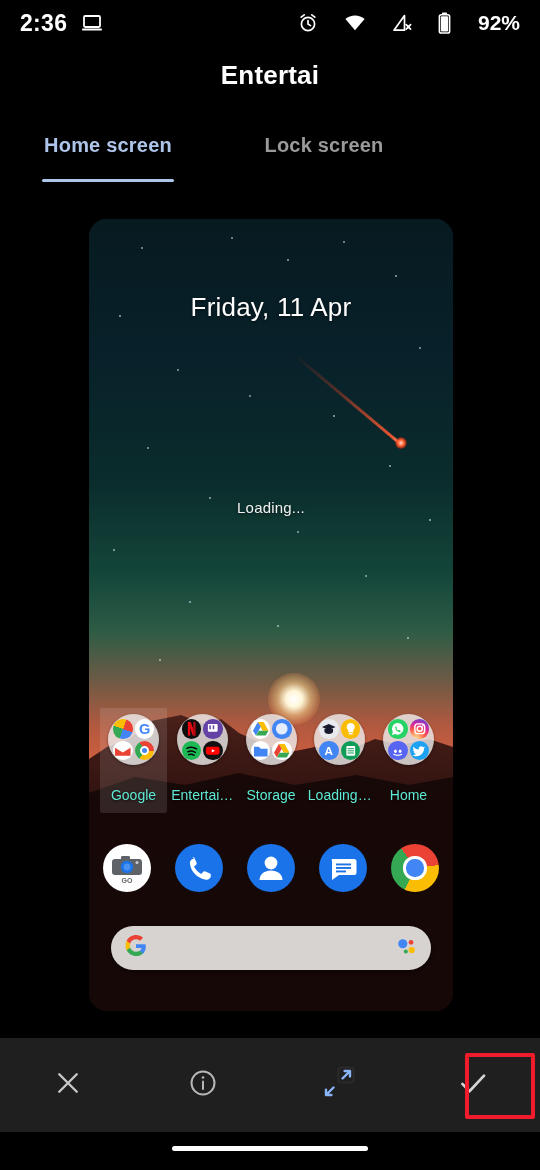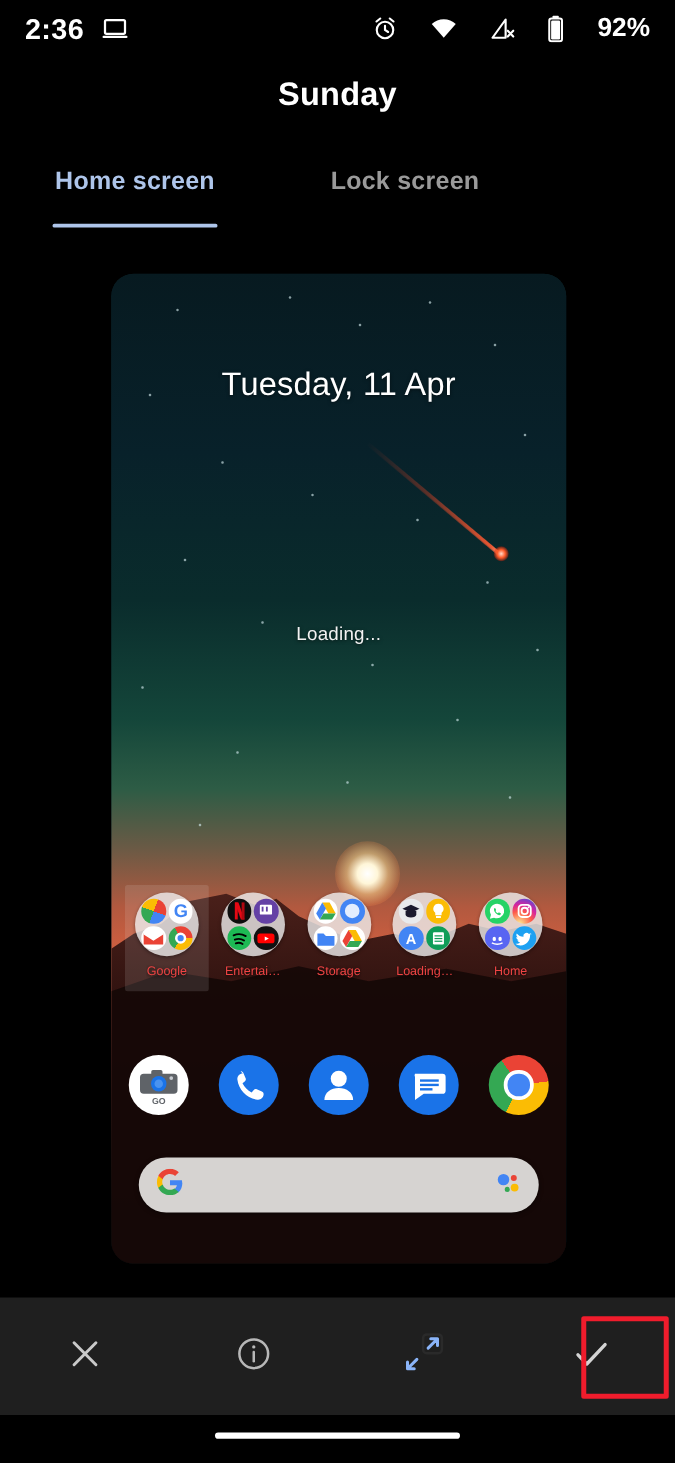--- a/index.html
+++ b/index.html
@@ -121,21 +121,21 @@
   .folder{ width:67px; display:flex; flex-direction:column; align-items:center; }
   .folder.selected{ background:rgba(230,230,230,.13); padding:6px 0 10px; margin:-6px 0 -10px; border-radius:2px; }
   .folder-circle{
     width:51px; height:51px; border-radius:50%;
     background:rgba(238,238,238,.80);
     display:grid; grid-template-columns:1fr 1fr; grid-template-rows:1fr 1fr;
     gap:2px; padding:5px; box-shadow:0 1px 3px rgba(0,0,0,.4);
   }
   .mini{ width:100%; height:100%; border-radius:50%; overflow:hidden; position:relative; }
   .folder-label{
-    margin-top:7px; font-size:10px; color:#ef4444; white-space:nowrap;
+    margin-top:22px; font-size:14px; color:#5eead4; white-space:nowrap;
     text-shadow:0 1px 3px rgba(0,0,0,.8); max-width:72px; overflow:hidden;
   }
 
   
   .dock{
     position:absolute; left:0; top:625px; width:364px;
     display:flex; justify-content:space-between; padding:0 14px;
   }
   .dock-app{ width:48px; height:48px; border-radius:50%; position:relative; overflow:hidden; }
 
@@ -207,21 +207,21 @@
       <svg class="ico" width="13" height="22" viewBox="0 0 13 22">
         <rect x="4" y="0.6" width="5" height="2.2" rx=".6" fill="#fff"></rect>
         <rect x="1.4" y="2.8" width="10.2" height="18.2" rx="1.8" fill="none" stroke="#fff" stroke-width="1.6"></rect>
         <rect x="2.9" y="4.3" width="7.2" height="15.2" rx="1" fill="#fff"></rect>
       </svg>
     </span>
     <span class="sb-pct">92%</span>
   </div>
 </div>
 
-<div class="page-title">Sunday</div>
+<div class="page-title">Entertai</div>
 
 <div class="tabs">
   <div class="tab active">
     <span class="tab-label">Home screen</span>
     <span class="underline"></span>
   </div>
   <div class="tab inactive">
     <span class="tab-label">Lock screen</span>
 
   </div>
@@ -266,21 +266,21 @@
       <linearGradient id="mg" x1="0" y1="0" x2="0" y2="1">
         <stop offset="0%" stop-color="#4a201a"></stop>
         <stop offset="35%" stop-color="#2a0f0d"></stop>
         <stop offset="100%" stop-color="#0a0403"></stop>
       </linearGradient>
     </defs>
     <path d="M0 78 L18 66 L40 58 L62 40 L92 34 L118 44 L132 38 L150 52 L172 62 L196 72 L226 66 L252 72 L286 58 L312 64 L340 58 L364 66 L364 330 L0 330 Z" fill="url(#mg)"></path>
     <path d="M0 112 L46 96 L96 104 L150 92 L206 104 L268 94 L320 104 L364 96 L364 330 L0 330 Z" fill="#160807" opacity=".95"></path>
   </svg>
 
-  <div class="wp-date">Tuesday, 11 Apr</div>
+  <div class="wp-date">Friday, 11 Apr</div>
   <div class="wp-loading">Loading...</div>
 
   <div class="folders">
 
     <div class="folder selected">
       <div class="folder-circle">
         <span class="mini" style="background:conic-gradient(from 200deg,#34a853 0deg 90deg,#fbbc04 90deg 180deg,#ea4335 180deg 270deg,#4285f4 270deg 360deg);"></span>
         <span class="mini" style="background:#fff;">
           <svg viewBox="0 0 20 20" width="100%" height="100%">
               <text x="10" y="15" font-size="15" font-weight="700" text-anchor="middle" fill="#4285f4" font-family="Liberation Sans, sans-serif">G</text>

